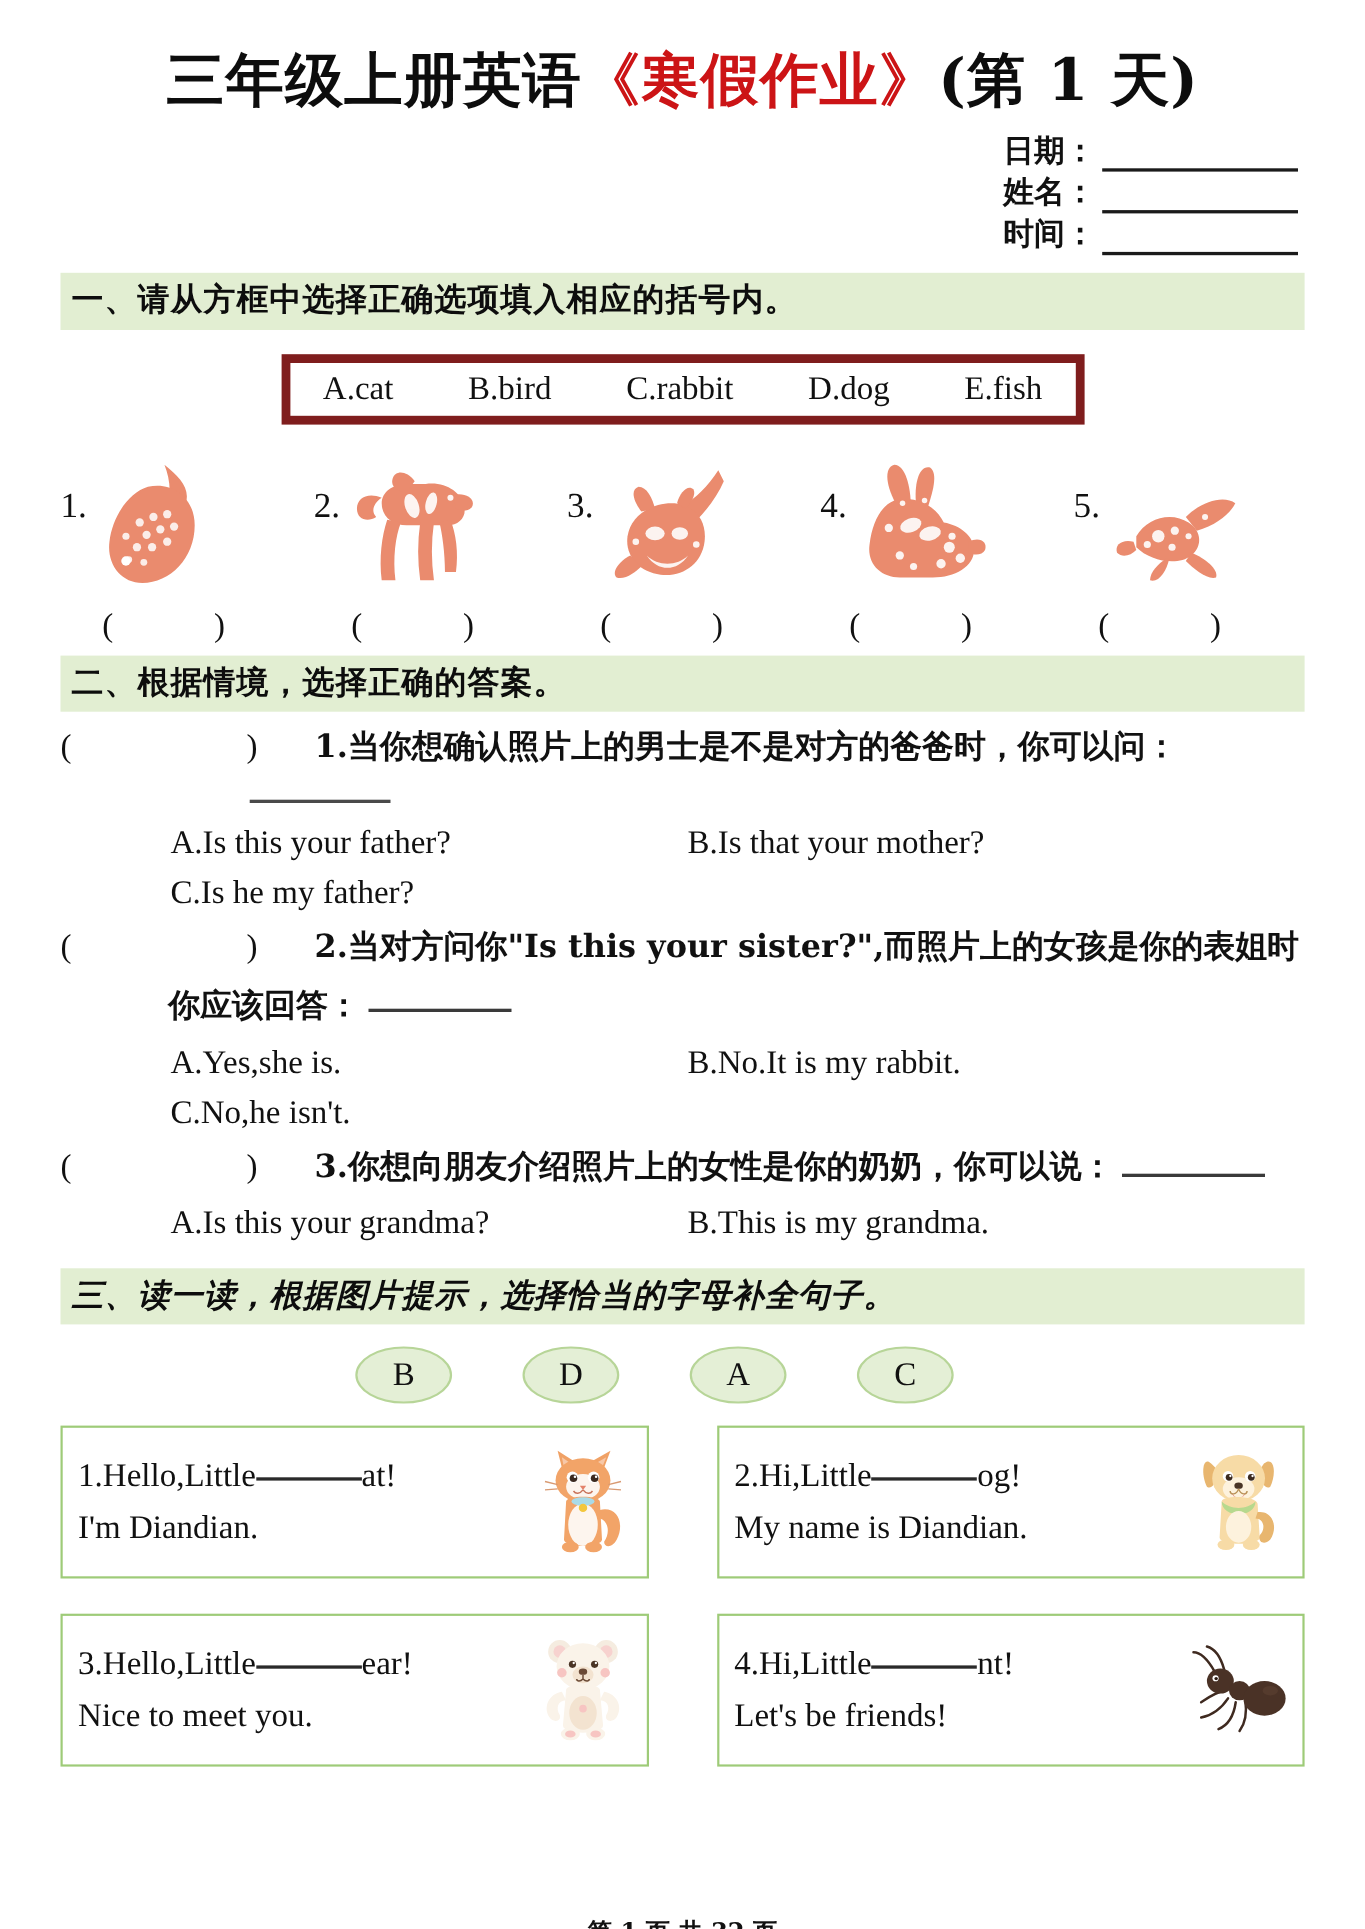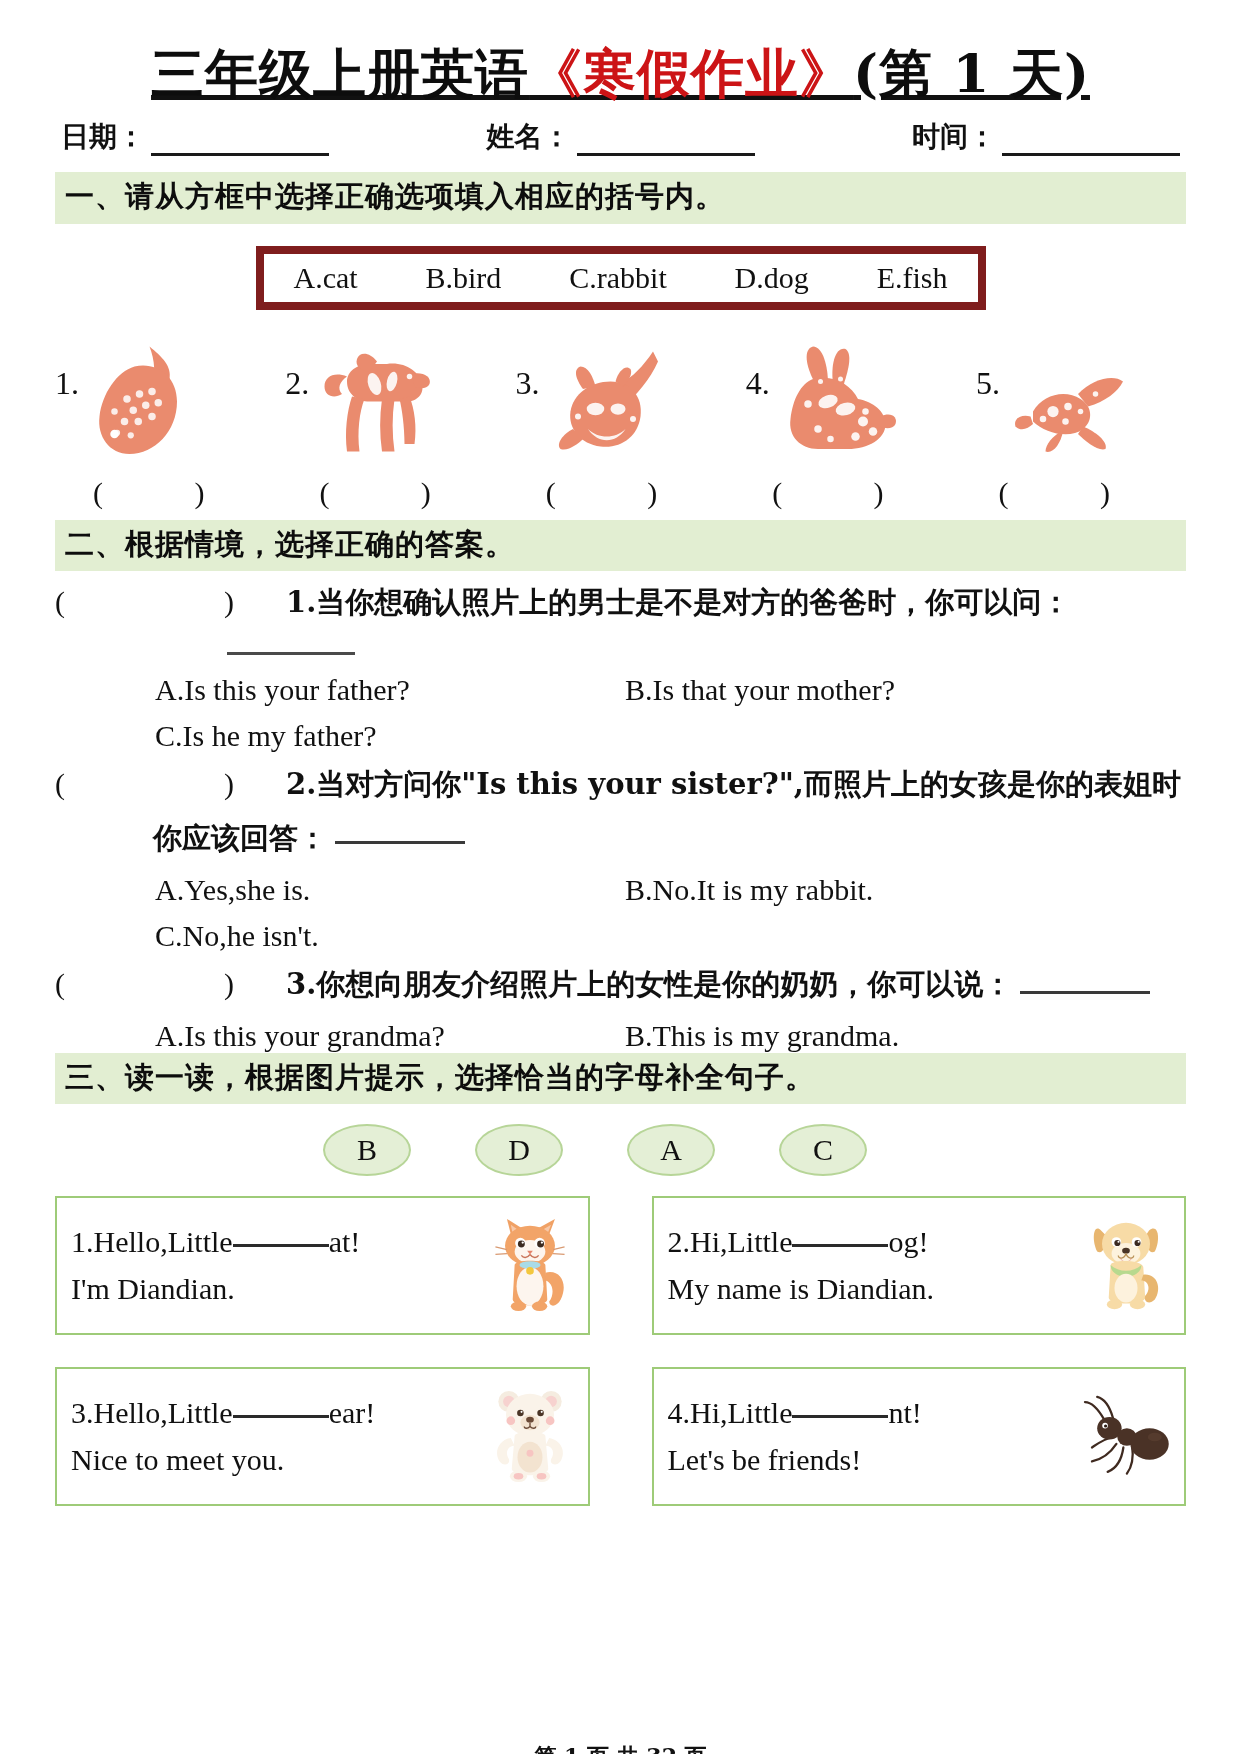--- a/index.html
+++ b/index.html
@@ -26,34 +26,34 @@
   
   .title-row {
     margin-top: 44px;
     text-align: center;
     white-space: nowrap;
     font-family: "DejaVu Serif", "Liberation Serif", serif;
     font-weight: bold;
     font-size: 53px;
     letter-spacing: 1px;
     line-height: 1.1;
-    text-decoration: underline;
   }
   .title-black { color: #0d0d0d; }
   .title-red { color: #cc1416; }
 
   .meta-row {
     margin-top: 16px;
     display: flex;
     justify-content: space-between;
     align-items: flex-end;
     font-size: 28px;
     font-family: "DejaVu Serif", "Liberation Serif", serif;
     font-weight: bold;
     padding: 0 6px;
+    flex-direction: column;
   }
   .meta-item { display: flex; align-items: flex-end; gap: 6px; }
   .meta-label { white-space: nowrap; }
   .meta-blank {
     display: inline-block;
     width: 178px;
     border-bottom: 3px solid #1a1a1a;
     height: 26px;
   }
 
@@ -64,21 +64,21 @@
     font-weight: bold;
     font-size: 29px;
     color: #0d0d0d;
     padding: 8px 10px 10px 10px;
     letter-spacing: 1px;
     line-height: 1.15;
     box-sizing: border-box;
   }
   .sb1 { margin-top: 16px; }
   .sb2 { margin-top: 10px; }
-  .sb3 { margin-top: 0; }
+  .sb3 { margin-top: 24px; font-style: italic; }
 
   
   .wordbank-wrap {
     margin-top: 22px;
     display: flex;
     justify-content: center;
   }
   .wordbank {
     border: 8px solid #7f1d1d;
     box-sizing: border-box;

